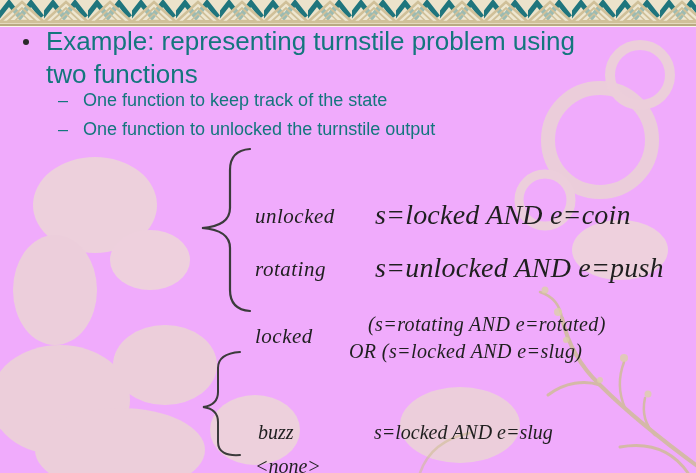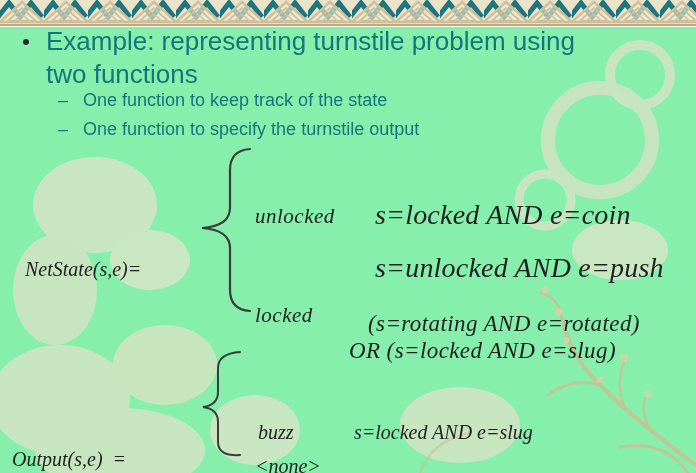--- a/index.html
+++ b/index.html
@@ -1,19 +1,19 @@
 <!DOCTYPE html>
 <html><head>
 <meta charset="utf-8">
 <style>
   html,body{margin:0;padding:0;background:#888;}
   #slide{
     position:relative;
     width:696px;height:473px;
-    background:#86efac;
+    background:#f0abfc;
     overflow:hidden;
     font-family:"Liberation Sans", sans-serif;
   }
   .layer{position:absolute;left:0;top:0;}
   
   #top-band{position:absolute;left:0;top:0;width:696px;height:24px;z-index:2;}
   #band-line1{position:absolute;left:0;top:24px;width:696px;height:2px;background:#b9aa82;z-index:2;}
   #band-line2{position:absolute;left:0;top:26px;width:696px;height:1px;background:#faf6ea;z-index:2;}
   
   .title-bullet{position:absolute;left:23px;top:39px;width:6px;height:6px;border-radius:50%;background:#2a2a2a;z-index:3;}
@@ -32,33 +32,33 @@
     font-family:Liberation Serif, serif;
     font-style:italic;
     color:#1f1f1f;
     white-space:pre;
     z-index:3;
     margin-top:48px;
   }
   .f20{font-size:20px;line-height:22px;}
   .f21{font-size:21px;line-height:23px;letter-spacing:0.5px;}
   .f26{font-size:28px;line-height:28px;letter-spacing:0.2px;}
-  .f20s{font-size:23px;line-height:22px;letter-spacing:0.4px;}
+  .f20s{font-size:20px;line-height:22px;letter-spacing:0.4px;}
   #netstate-label{left:25px;top:210px;}
   #ns-val-0{left:255px;top:157px;}
   #ns-val-1{left:255px;top:210px;}
-  #ns-val-2{left:255px;top:256px;}
+  #ns-val-2{left:255px;top:277px;}
   #ns-cond-0{left:375px;top:153px;}
   #ns-cond-1{left:375px;top:206px;}
   #ns-cond-2a{left:368px;top:265px;}
   #ns-cond-2b{left:349px;top:292px;text-align:center;}
   #output-label{left:12px;top:400px;}
   #out-val-0{left:258px;top:373px;}
   #out-val-1{left:255px;top:407px;}
-  #out-cond-0{left:354px;top:373px;}
+  #out-cond-0{left:374px;top:373px;}
   #out-cond-1{left:375px;top:427px;}
   .brace{position:absolute;z-index:3;}
   #brace-netstate{left:196px;top:146px;}
   #brace-output{left:200px;top:350px;}
   svg{display:block;}
 </style>
 </head>
 <body>
 
 <div id="slide">
@@ -114,37 +114,36 @@
 
   <div class="title-bullet"></div>
   <div class="title">Example: representing turnstile problem using two functions</div>
 
   <div class="sub-bullet" id="bullet-1">
     <span class="dash">–</span>
     <span class="txt">One function to keep track of the state</span>
   </div>
   <div class="sub-bullet" id="bullet-2">
     <span class="dash">–</span>
-    <span class="txt">One function to specify the turnstile output</span>
+    <span class="txt">One function to unlocked the turnstile output</span>
   </div>
 
-  <div class="mono f20" id="netstate-label">NetState(s,e)=</div>
   <div class="brace" id="brace-netstate">
     <svg width="58" height="168" viewBox="0 0 58 168">
       <path d="M 54 3 C 40 4, 34 11, 34 24 L 34 62 Q 34 80 6 82 Q 34 84 34 102 L 34 144 C 34 157, 40 164, 54 165" fill="none" stroke="#3b3b3b" stroke-width="2.2" stroke-linecap="round"></path>
     </svg>
   </div>
   <div class="mono f21" id="ns-val-0">unlocked</div>
   <div class="mono f26" id="ns-cond-0">s=locked AND e=coin</div>
+  <div class="mono f21" id="ns-val-1">rotating</div>
   <div class="mono f26" id="ns-cond-1">s=unlocked AND e=push</div>
   <div class="mono f21" id="ns-val-2">locked</div>
   <div class="mono f20s" id="ns-cond-2a">(s=rotating AND e=rotated)</div>
   <div class="mono f20s" id="ns-cond-2b">OR (s=locked AND e=slug)</div>
 
-  <div class="mono f20" id="output-label">Output(s,e)  =</div>
   <div class="brace" id="brace-output">
     <svg width="44" height="108" viewBox="0 0 44 108">
       <path d="M 40 2 C 26 3, 18 8, 18 18 L 18 42 Q 18 55 3 57 Q 18 59 18 72 L 18 92 C 18 102, 26 106, 40 105" fill="none" stroke="#3b3b3b" stroke-width="2" stroke-linecap="round"></path>
     </svg>
   </div>
   <div class="mono f20" id="out-val-0">buzz</div>
   <div class="mono f20" id="out-cond-0">s=locked AND e=slug</div>
   <div class="mono f20" id="out-val-1">&lt;none&gt;</div>
 
 </div>

